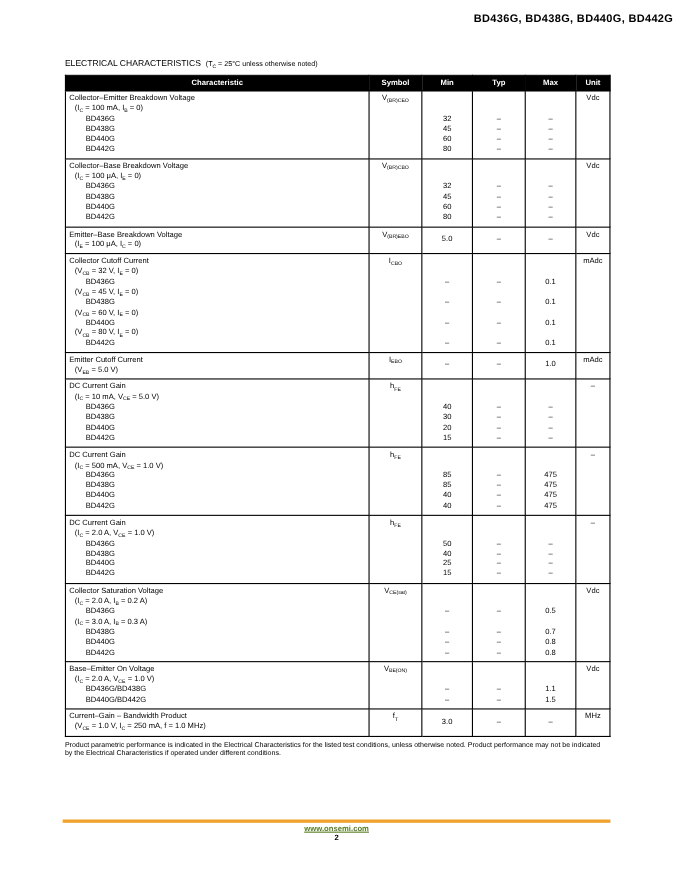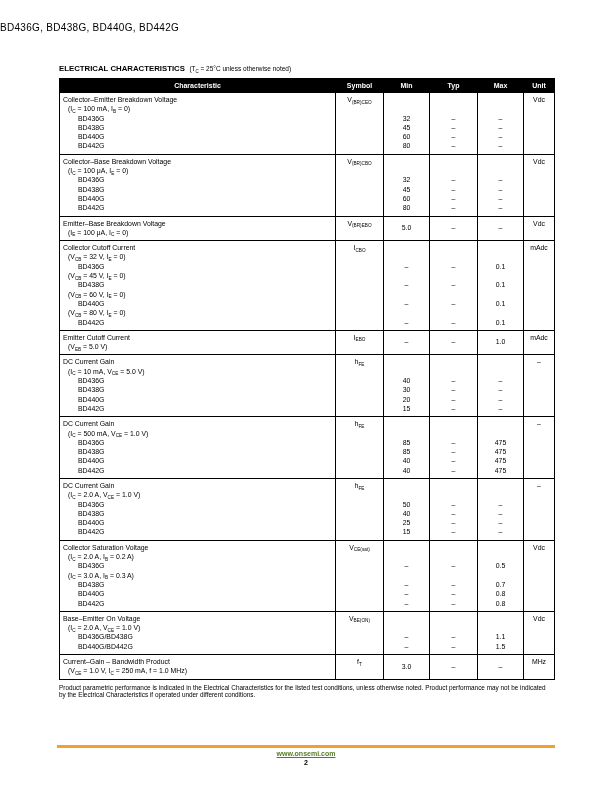--- a/index.html
+++ b/index.html
@@ -3,25 +3,25 @@
 <meta charset="utf-8">
 <style>
   * { margin:0; padding:0; box-sizing:border-box; }
   html,body { background:#e8e8e8; }
   body { font-family:"Liberation Sans","DejaVu Sans",sans-serif; color:#000; }
   .sheet {
     width:612px; height:792px; margin:0 auto; background:#ffffff;
     position:relative; overflow:hidden;
   }
   .doc-title {
-    text-align:left; font-weight:normal; font-size:10px;
-    padding-top:22px; letter-spacing:0.3px;
+    text-align:right; font-weight:bold; font-size:10px;
+    padding-top:12px; letter-spacing:0.3px;
   }
   .section-line { margin:24px 0 3px 59px; }
-  .sec-bold { font-weight:bold; font-size:7.8px; }
+  .sec-bold { font-weight:normal; font-size:7.8px; }
   .sec-cond { font-size:6.5px; }
   sub {
     font-size:0.68em; line-height:0; position:relative; top:1.6px;
     vertical-align:baseline;
   }
   .ec-table {
     border-collapse:collapse; margin-left:59px; width:495px;
     table-layout:fixed; font-size:6.9px;
   }
   .ec-table th {

